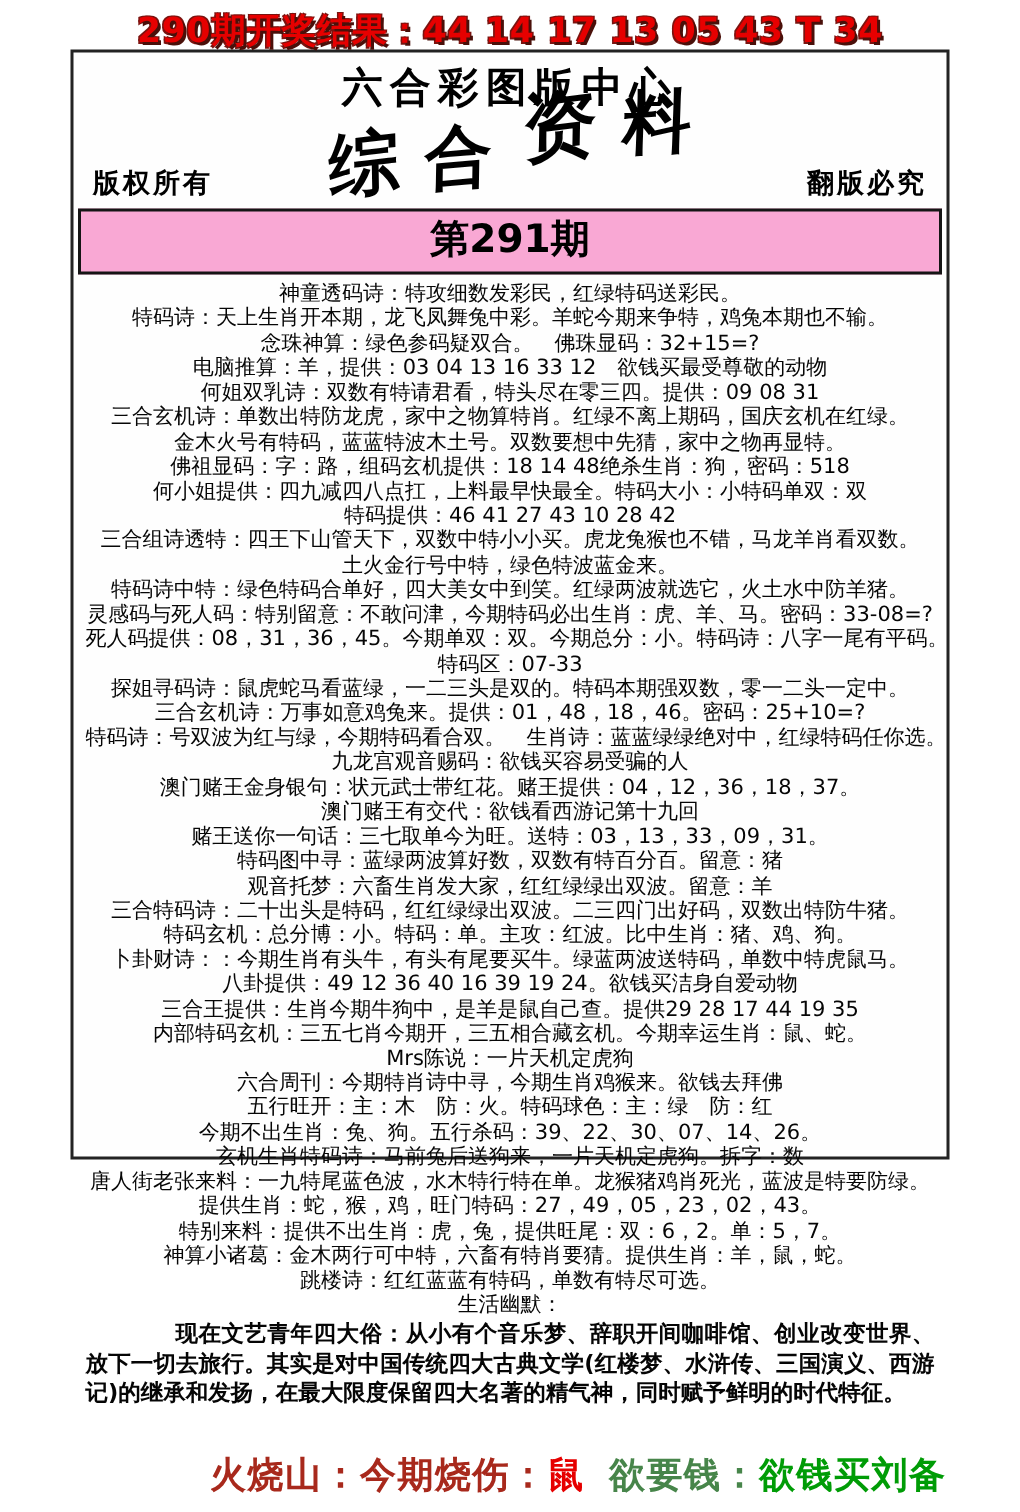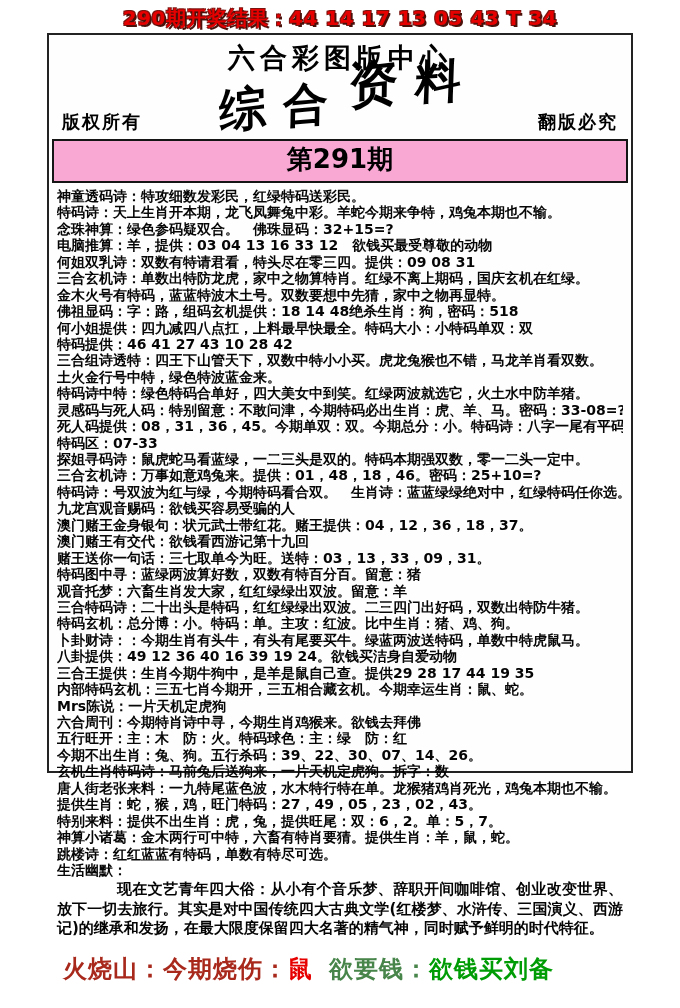--- a/index.html
+++ b/index.html
@@ -9,21 +9,21 @@
     background: #ffffff;
     font-family: "DejaVu Sans", sans-serif;
     color: #000;
     overflow: hidden;
   }
   
   .banner {
     padding-top: 5px;
     height: 33px;
     text-align: center;
-    font-size: 20px;
+    font-size: 23px;
     font-weight: bold;
     color: #e60000;
     letter-spacing: 0.5px;
     text-shadow: 2px 2px 0 #4a100a, -1px -1px 0 #7a1410, 1px -1px 0 #7a1410, -1px 1px 0 #7a1410;
     white-space: nowrap;
   }
   
   .main-box {
     margin: 0 47px;
     border: 2px solid #232323;
@@ -59,44 +59,46 @@
     text-align: center;
     font-size: 26px;
     font-weight: bold;
     padding: 1px 0 4px 0;
     background: #f9a8d4;
   }
   
   .content { padding: 5px 8px 0 8px; }
   .ln {
     font-size: 14px;
-    font-weight: bold;
+    font-weight: normal;
     line-height: 16.45px;
     height: 16.45px;
     white-space: nowrap;
     overflow: hidden;
     color: #060606;
+    text-align: center;
   }
   
   .humor {
     margin: 2px 8px 0 8px;
     font-size: 15px;
     font-weight: bold;
     line-height: 19.5px;
     text-indent: 60px;
     text-align: justify;
     color: #050505;
   }
   
   .bottom-row {
-    margin: 14px 0 0 14px;
+    margin: 28px 0 0 14px;
     font-size: 24px;
     font-weight: bold;
     white-space: nowrap;
     letter-spacing: 1px;
+    text-align: right;
   }
   .fire-label  { color: #a8291c; }
   .fire-value  { color: #e60000; margin-right: 16px; }
   .money-label { color: #47854a; }
   .money-value { color: #009c06; }
 </style>
 </head>
 <body>
 
 <div class="banner">290期开奖结果：44 14 17 13 05 43 T 34</div>
@@ -149,21 +151,21 @@
     <div class="ln">特码玄机：总分博：小。特码：单。主攻：红波。比中生肖：猪、鸡、狗。</div>
     <div class="ln">卜卦财诗：：今期生肖有头牛，有头有尾要买牛。绿蓝两波送特码，单数中特虎鼠马。</div>
     <div class="ln">八卦提供：49 12 36 40 16 39 19 24。欲钱买洁身自爱动物</div>
     <div class="ln">三合王提供：生肖今期牛狗中，是羊是鼠自己查。提供29 28 17 44 19 35</div>
     <div class="ln">内部特码玄机：三五七肖今期开，三五相合藏玄机。今期幸运生肖：鼠、蛇。</div>
     <div class="ln">Mrs陈说：一片天机定虎狗</div>
     <div class="ln">六合周刊：今期特肖诗中寻，今期生肖鸡猴来。欲钱去拜佛</div>
     <div class="ln">五行旺开：主：木　防：火。特码球色：主：绿　防：红</div>
     <div class="ln">今期不出生肖：兔、狗。五行杀码：39、22、30、07、14、26。</div>
     <div class="ln">玄机生肖特码诗：马前兔后送狗来，一片天机定虎狗。拆字：数</div>
-    <div class="ln">唐人街老张来料：一九特尾蓝色波，水木特行特在单。龙猴猪鸡肖死光，鸡兔本期也不输。</div>
+    <div class="ln">唐人街老张来料：一九特尾蓝色波，水木特行特在单。龙猴猪鸡肖死光，蓝波是特要防绿。</div>
     <div class="ln">提供生肖：蛇，猴，鸡，旺门特码：27，49，05，23，02，43。</div>
     <div class="ln">特别来料：提供不出生肖：虎，兔，提供旺尾：双：6，2。单：5，7。</div>
     <div class="ln">神算小诸葛：金木两行可中特，六畜有特肖要猜。提供生肖：羊，鼠，蛇。</div>
     <div class="ln">跳楼诗：红红蓝蓝有特码，单数有特尽可选。</div>
     <div class="ln">生活幽默：</div>
   </div>
 
   <p class="humor">现在文艺青年四大俗：从小有个音乐梦、辞职开间咖啡馆、创业改变世界、放下一切去旅行。其实是对中国传统四大古典文学(红楼梦、水浒传、三国演义、西游记)的继承和发扬，在最大限度保留四大名著的精气神，同时赋予鲜明的时代特征。</p>
 
   <div class="bottom-row">

